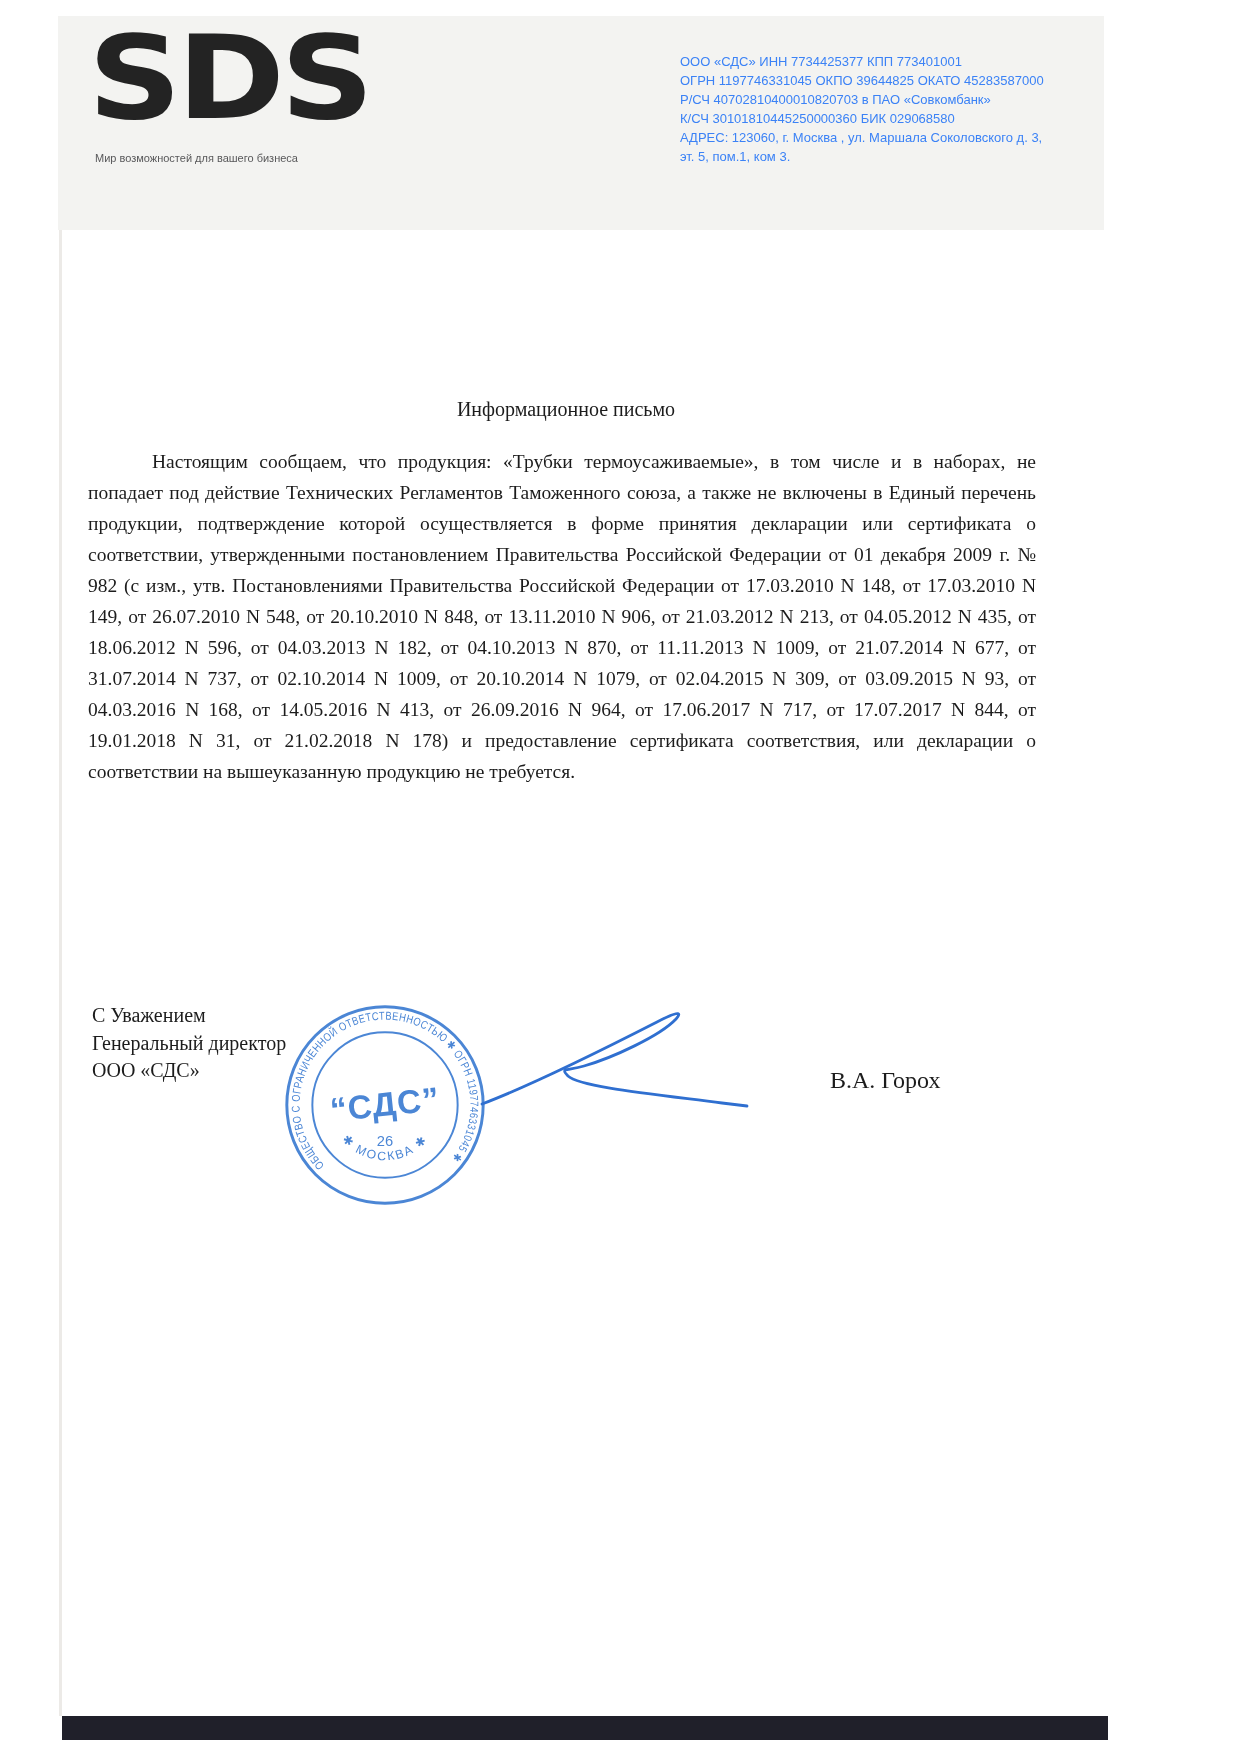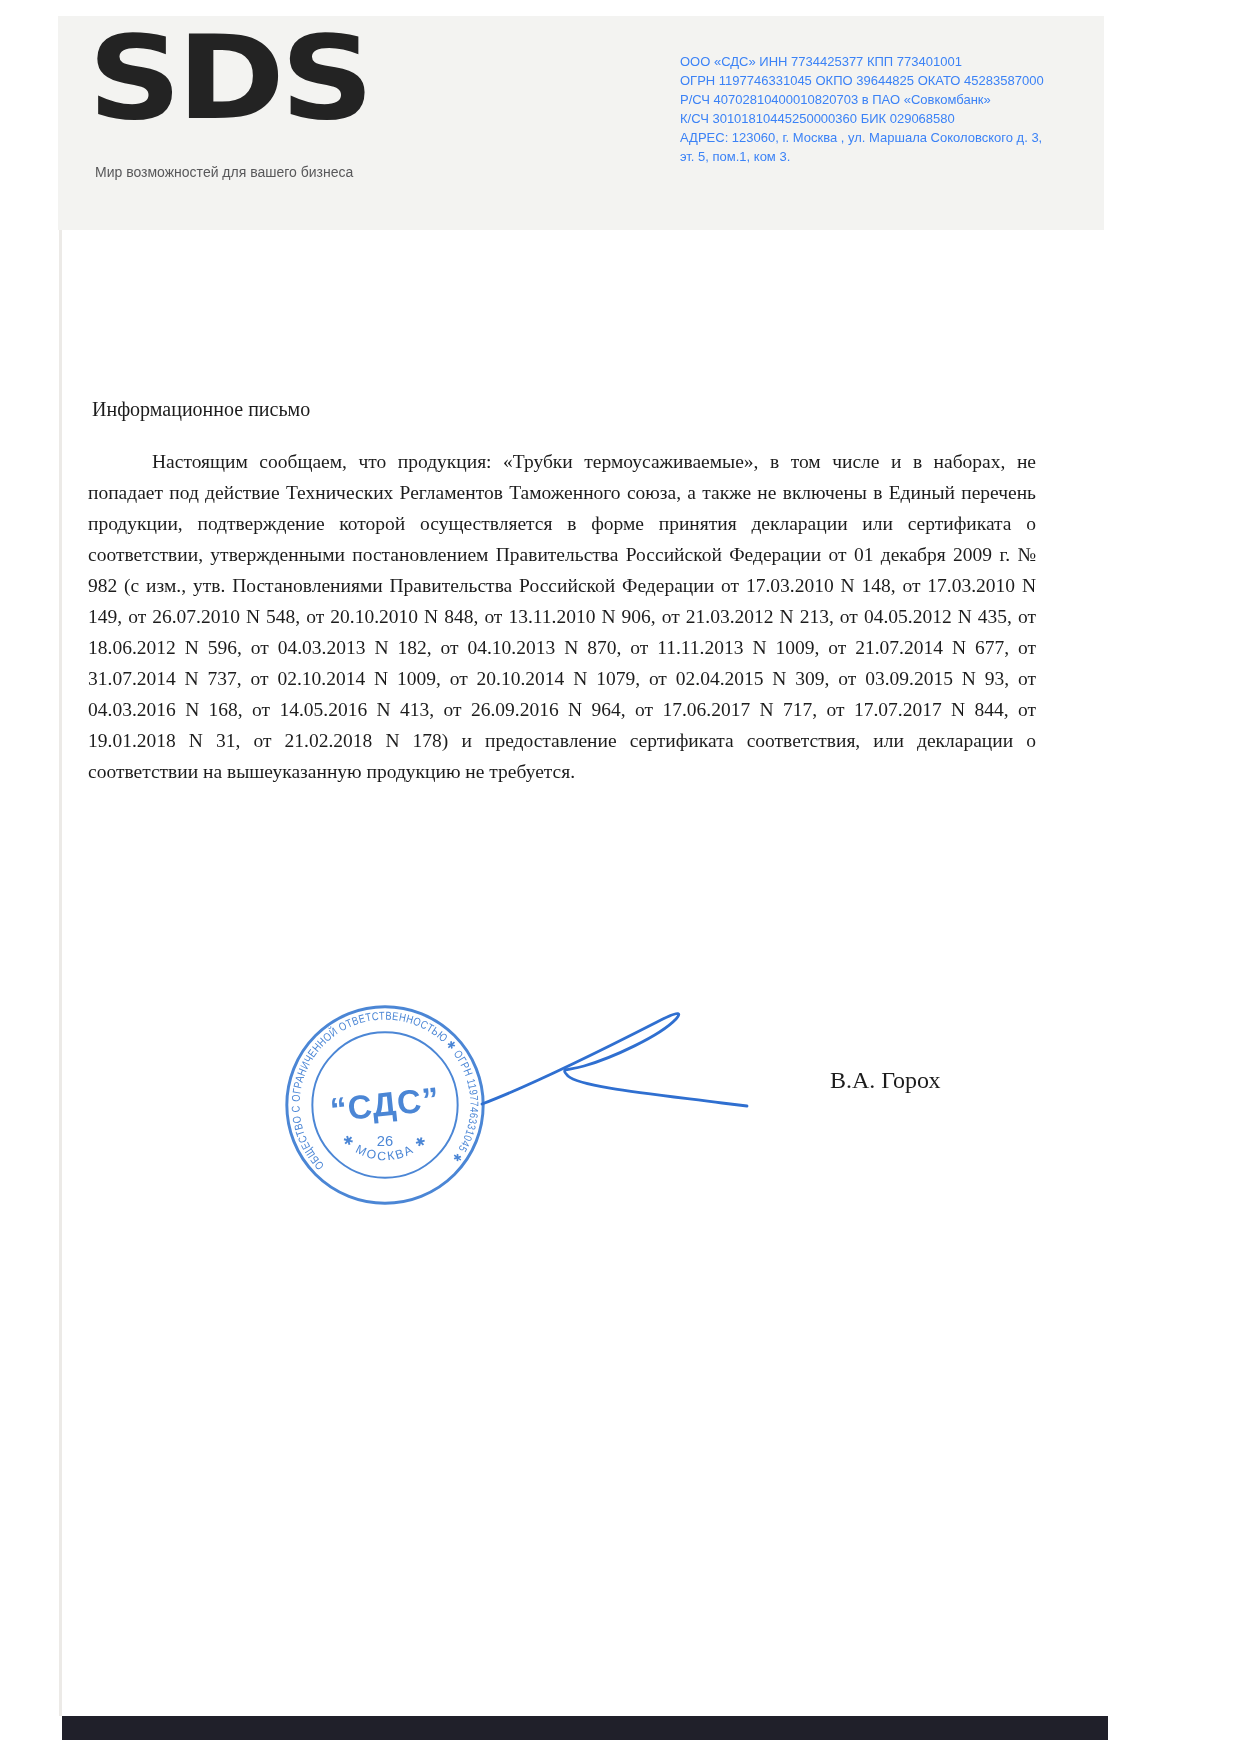--- a/index.html
+++ b/index.html
@@ -25,23 +25,23 @@
     font-weight: 900;
     font-size: 116px;
     line-height: 116px;
     letter-spacing: -4px;
     color: #232323;
     transform: scaleX(1.12);
     transform-origin: left top;
   }
   .tagline {
     position: absolute;
-    left: 95px; top: 164px;
+    left: 95px; top: 152px;
     font-family: "Liberation Sans", sans-serif;
-    font-size: 14px;
+    font-size: 11px;
     color: #58585a;
   }
   .company-details {
     position: absolute;
     left: 680px; top: 52px;
     width: 400px;
     font-family: "Liberation Sans", sans-serif;
     font-size: 13px;
     line-height: 19px;
     color: #3b82f6;
@@ -52,20 +52,21 @@
     left: 600px; width: 437px;
     text-align: right;
     font-size: 20px;
   }
   .recipient { top: 248px; }
   .outgoing-ref { top: 296px; }
   .doc-title {
     position: absolute;
     left: 92px; top: 398px;
     width: 948px;
+    text-align: center;
     font-size: 20px;
   }
   .body-par {
     position: absolute;
     left: 88px;
     width: 948px;
     font-size: 19.5px;
     line-height: 31px;
     text-align: justify;
   }
@@ -123,20 +124,25 @@
     <div>К/СЧ 30101810445250000360   БИК 029068580</div>
     <div>АДРЕС: 123060, г. Москва , ул. Маршала Соколовского д. 3,</div>
     <div>эт. 5, пом.1, ком 3.</div>
   </div>
 
 
   <div class="doc-title">Информационное письмо</div>
 
   <div class="body-par par1">Настоящим сообщаем, что продукция: «Трубки термоусаживаемые», в том числе и в наборах, не попадает под действие Технических Регламентов Таможенного союза, а также не включены в Единый перечень продукции, подтверждение которой осуществляется в форме принятия декларации или сертификата о соответствии, утвержденными постановлением Правительства Российской Федерации от 01 декабря 2009 г. № 982 (с изм., утв. Постановлениями Правительства Российской Федерации от 17.03.2010 N 148, от 17.03.2010 N 149, от 26.07.2010 N 548, от 20.10.2010 N 848, от 13.11.2010 N 906, от 21.03.2012 N 213, от 04.05.2012 N 435, от 18.06.2012 N 596, от 04.03.2013 N 182, от 04.10.2013 N 870, от 11.11.2013 N 1009, от 21.07.2014 N 677, от 31.07.2014 N 737, от 02.10.2014 N 1009, от 20.10.2014 N 1079, от 02.04.2015 N 309, от 03.09.2015 N 93, от 04.03.2016 N 168, от 14.05.2016 N 413, от 26.09.2016 N 964, от 17.06.2017 N 717, от 17.07.2017 N 844, от 19.01.2018 N 31, от 21.02.2018 N 178) и предоставление сертификата соответствия, или декларации о соответствии на вышеуказанную продукцию не требуется.</div>
 
+  <div class="closing">
+    <div>С Уважением</div>
+    <div>Генеральный директор</div>
+    <div>ООО «СДС»</div>
+  </div>
 
   <div class="signer-name">В.А. Горох</div>
 
   <div class="stamp-wrap">
     <svg viewBox="0 0 220 220" width="216" height="216">
       <defs>
         <path id="ringPath" d="M 48.5,171.5 A 87,87 0 1 1 171.5,171.5"></path>
         <path id="cityPath" d="M 62,140 A 57,57 0 0 0 158,140"></path>
       </defs>
       <circle cx="110" cy="110" r="100" fill="none" stroke="#3c7cd2" stroke-width="3"></circle>

